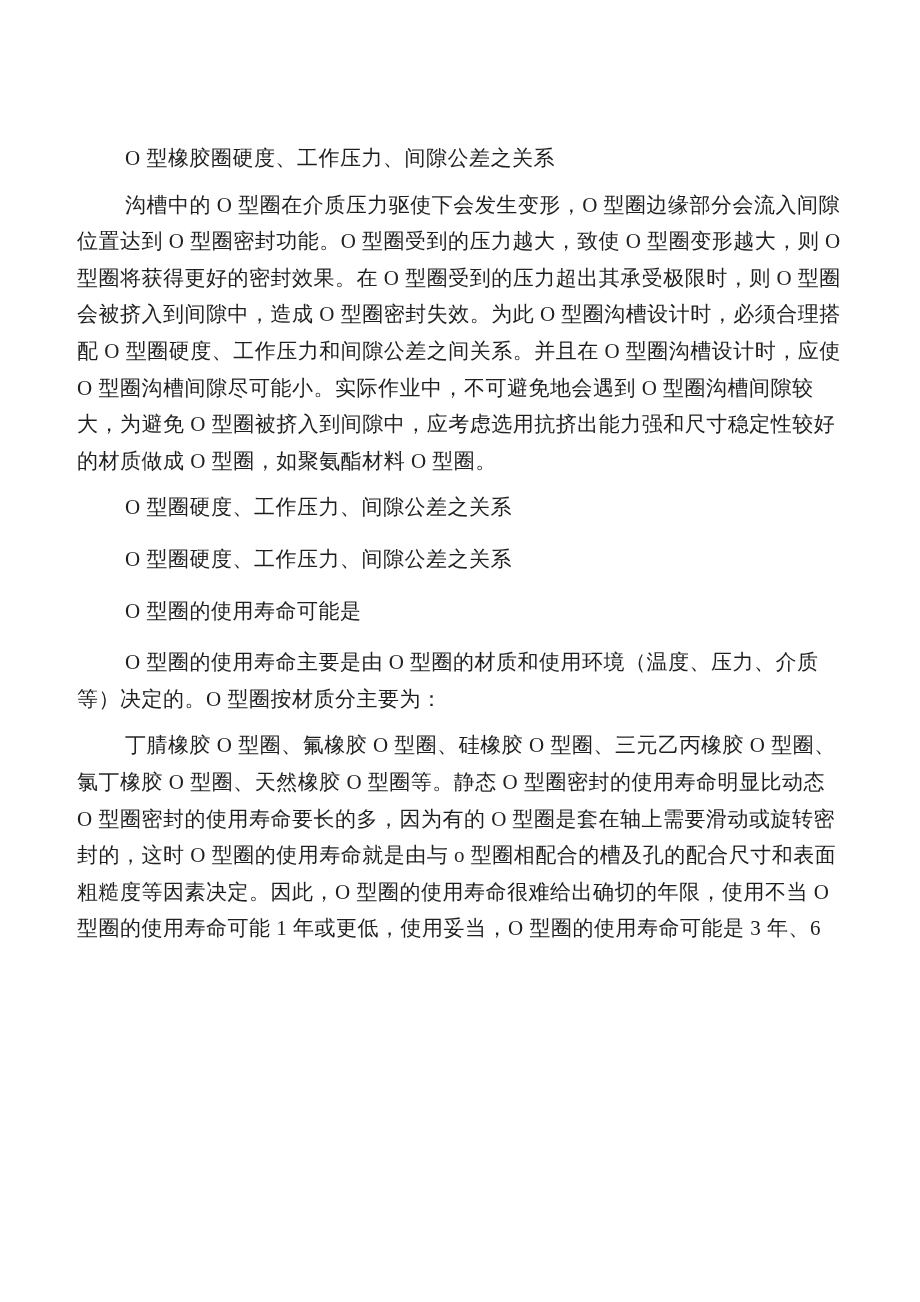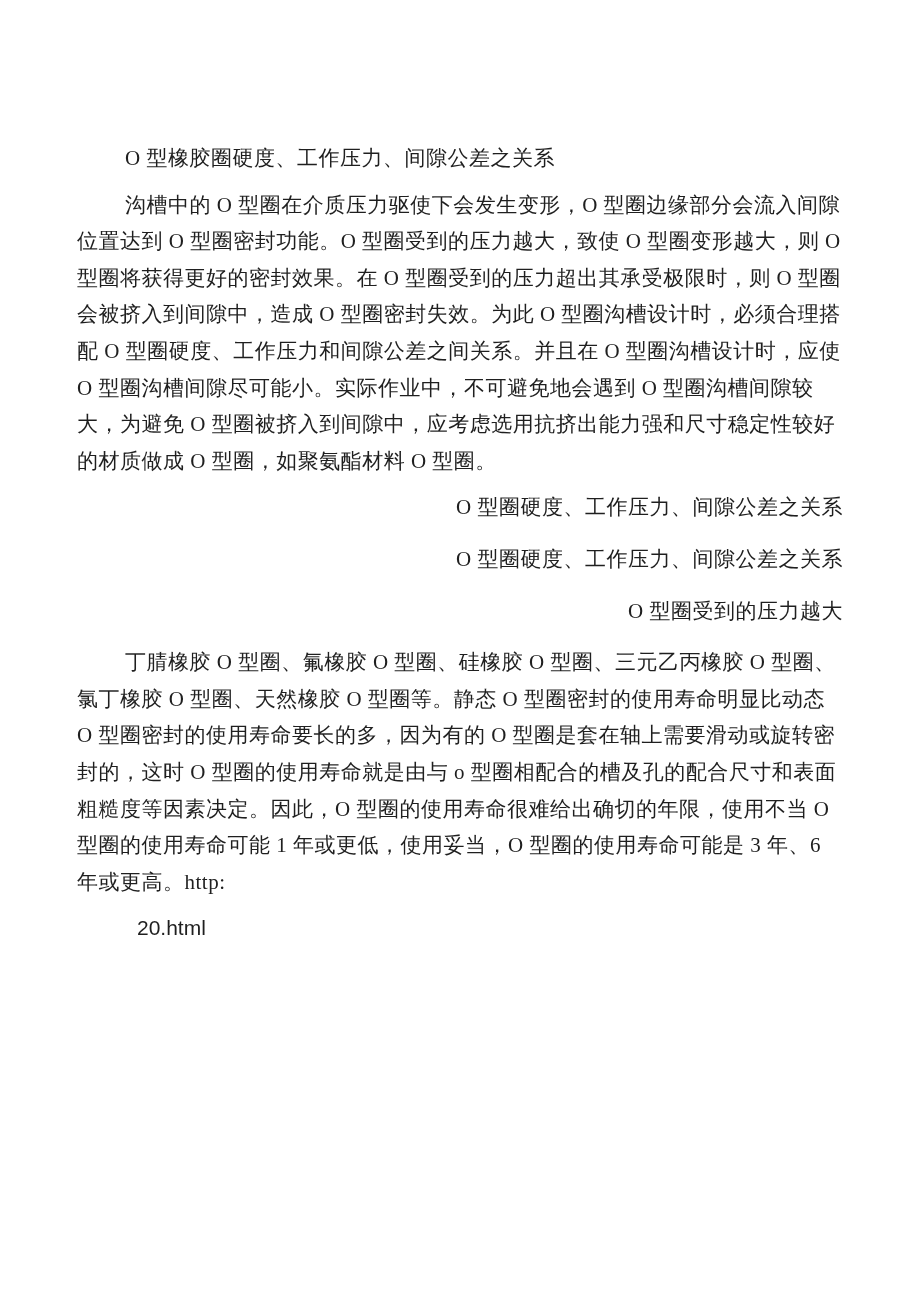--- a/index.html
+++ b/index.html
@@ -22,21 +22,20 @@
     margin: 0 0 10px 0;
     font-size: 21px;
     line-height: 36.6px;
     text-align: left;
     text-indent: 48px;
     letter-spacing: 0.5px;
     word-break: break-all;
   }
   .subheading {
     margin-bottom: 15px;
-    text-align: right;
   }
   .link-line {
     font-family: "Liberation Sans", "DejaVu Sans", sans-serif;
     letter-spacing: 0px;
     margin-bottom: 15px;
   }
   .indent-more {
     text-indent: 60px;
   }
   .gap-before {
@@ -61,22 +60,23 @@
 
   <p class="doc-text">O 型橡胶圈硬度、工作压力、间隙公差之关系</p>
 
   <p class="doc-text">沟槽中的 O 型圈在介质压力驱使下会发生变形，O 型圈边缘部分会流入间隙位置达到 O 型圈密封功能。O 型圈受到的压力越大，致使 O 型圈变形越大，则 O 型圈将获得更好的密封效果。在 O 型圈受到的压力超出其承受极限时，则 O 型圈会被挤入到间隙中，造成 O 型圈密封失效。为此 O 型圈沟槽设计时，必须合理搭配 O 型圈硬度、工作压力和间隙公差之间关系。并且在 O 型圈沟槽设计时，应使 O 型圈沟槽间隙尽可能小。实际作业中，不可避免地会遇到 O 型圈沟槽间隙较大，为避免 O 型圈被挤入到间隙中，应考虑选用抗挤出能力强和尺寸稳定性较好的材质做成 O 型圈，如聚氨酯材料 O 型圈。</p>
 
   <p class="doc-text subheading">O 型圈硬度、工作压力、间隙公差之关系</p>
 
   <p class="doc-text subheading">O 型圈硬度、工作压力、间隙公差之关系</p>
 
 
-  <p class="doc-text subheading">O 型圈受到的压力越大</p>
+  <p class="doc-text subheading">O 型圈的使用寿命可能是</p>
 
+  <p class="doc-text">O 型圈的使用寿命主要是由 O 型圈的材质和使用环境（温度、压力、介质等）决定的。O 型圈按材质分主要为：</p>
 
   <p class="doc-text">丁腈橡胶 O 型圈、氟橡胶 O 型圈、硅橡胶 O 型圈、三元乙丙橡胶 O 型圈、氯丁橡胶 O 型圈、天然橡胶 O 型圈等。静态 O 型圈密封的使用寿命明显比动态 O 型圈密封的使用寿命要长的多，因为有的 O 型圈是套在轴上需要滑动或旋转密封的，这时 O 型圈的使用寿命就是由与 o 型圈相配合的槽及孔的配合尺寸和表面粗糙度等因素决定。因此，O 型圈的使用寿命很难给出确切的年限，使用不当 O 型圈的使用寿命可能 1 年或更低，使用妥当，O 型圈的使用寿命可能是 3 年、6 年或更高。http:</p>
 
   <p class="doc-text link-line indent-more">20.html</p>
 
 
   <p class="doc-text link-line indent-more gap-before">83.html</p>
 
   <div class="page-footer">1/10</div>
 

